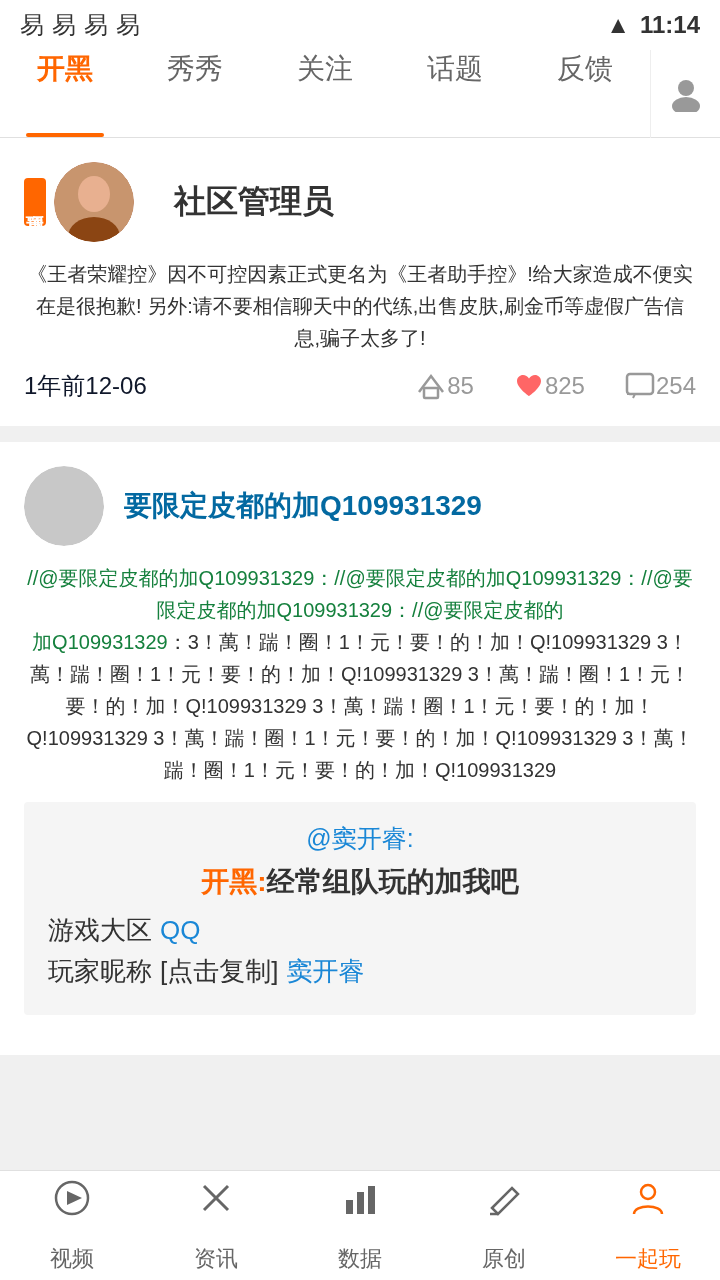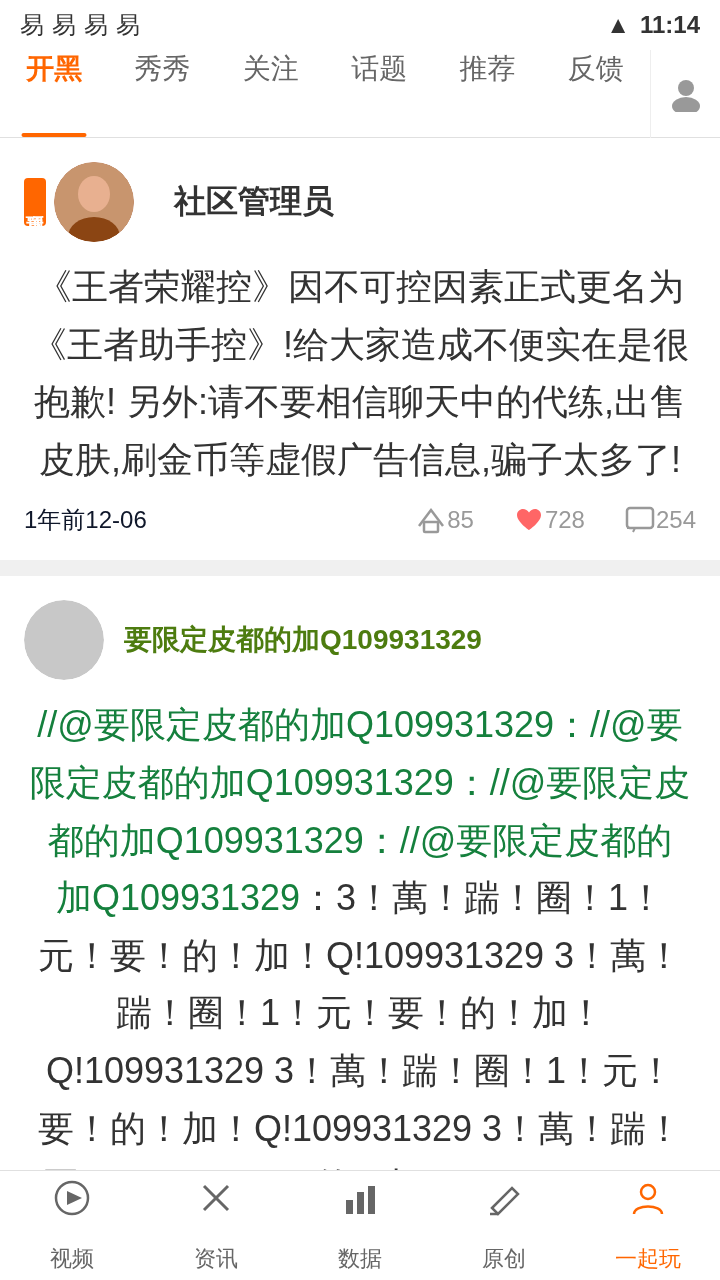--- a/index.html
+++ b/index.html
@@ -95,21 +95,21 @@
     }
     .avatar {
       width: 80px;
       height: 80px;
       border-radius: 50%;
       margin-right: 20px;
       overflow: hidden;
       flex-shrink: 0;
     }
     .post-body {
-      font-size: 36px;
+      font-size: 20px;
       color: #333;
       line-height: 1.6;
       margin-bottom: 16px;
     }
     .post-footer {
       display: flex;
       align-items: center;
       gap: 40px;
       color: #999;
       font-size: 24px;
@@ -253,23 +253,20 @@
       <span>开黑</span>
     </div>
     <div class="nav-tab">
       <span>秀秀</span>
     </div>
     <div class="nav-tab">
       <span>关注</span>
     </div>
     <div class="nav-tab">
       <span>话题</span>
-    </div>
-    <div class="nav-tab">
-      <span>推荐</span>
     </div>
     <div class="nav-tab">
       <span>反馈</span>
     </div>
   </div>
   <div class="nav-user-icon">
     <svg width="36" height="36" viewBox="0 0 36 36" fill="none">
       <circle cx="18" cy="12" r="8" fill="#999"></circle>
       <ellipse cx="18" cy="30" rx="14" ry="9" fill="#999"></ellipse>
     </svg>
@@ -304,38 +301,38 @@
         <svg width="30" height="28" viewBox="0 0 30 28" fill="none">
           <path d="M3 20 L15 4 L27 20" stroke="#999" stroke-width="2.5" fill="none"></path>
           <rect x="8" y="16" width="14" height="10" rx="1" stroke="#999" stroke-width="2.5" fill="none"></rect>
         </svg>
         <span>85</span>
       </div>
       <div class="post-footer-item">
         <svg width="30" height="28" viewBox="0 0 30 28" fill="none">
           <path d="M15 24 C15 24 3 16 3 9 C3 5.5 6 3 9 3 C11.5 3 13.5 4.5 15 6.5 C16.5 4.5 18.5 3 21 3 C24 3 27 5.5 27 9 C27 16 15 24 15 24Z" fill="#f66"></path>
         </svg>
-        <span>728</span>
+        <span>825</span>
       </div>
       <div class="post-footer-item">
         <svg width="30" height="28" viewBox="0 0 30 28" fill="none">
           <rect x="2" y="2" width="26" height="20" rx="3" stroke="#999" stroke-width="2.5" fill="none"></rect>
           <path d="M8 26 L10 22 L2 22" stroke="#999" stroke-width="2" fill="none"></path>
         </svg>
         <span>254</span>
       </div>
     </div>
   </div>
 
   <div class="post-card">
     <div class="post-header">
       <div class="avatar">
         <div class="avatar-gray" style="width:80px;height:80px;"></div>
       </div>
-      <div style="font-size:28px;font-weight:700;color:#4d7c0f;">要限定皮都的加Q109931329</div>
+      <div style="font-size:28px;font-weight:700;color:#0369a1;">要限定皮都的加Q109931329</div>
     </div>
     <div class="post-body">
       <span class="link-blue">//@要限定皮都的加Q109931329：//@要限定皮都的加Q109931329：//@要限定皮都的加Q109931329：//@要限定皮都的<br>加Q109931329</span>：3！萬！踹！圈！1！元！要！的！加！Q!109931329 3！萬！踹！圈！1！元！要！的！加！Q!109931329 3！萬！踹！圈！1！元！要！的！加！Q!109931329 3！萬！踹！圈！1！元！要！的！加！Q!109931329 3！萬！踹！圈！1！元！要！的！加！Q!109931329 3！萬！踹！圈！1！元！要！的！加！Q!109931329
     </div>
 
     <div class="quoted-block">
       <div class="quoted-at">
         <span>@窦开睿:</span>
       </div>
       <div class="quoted-title">

